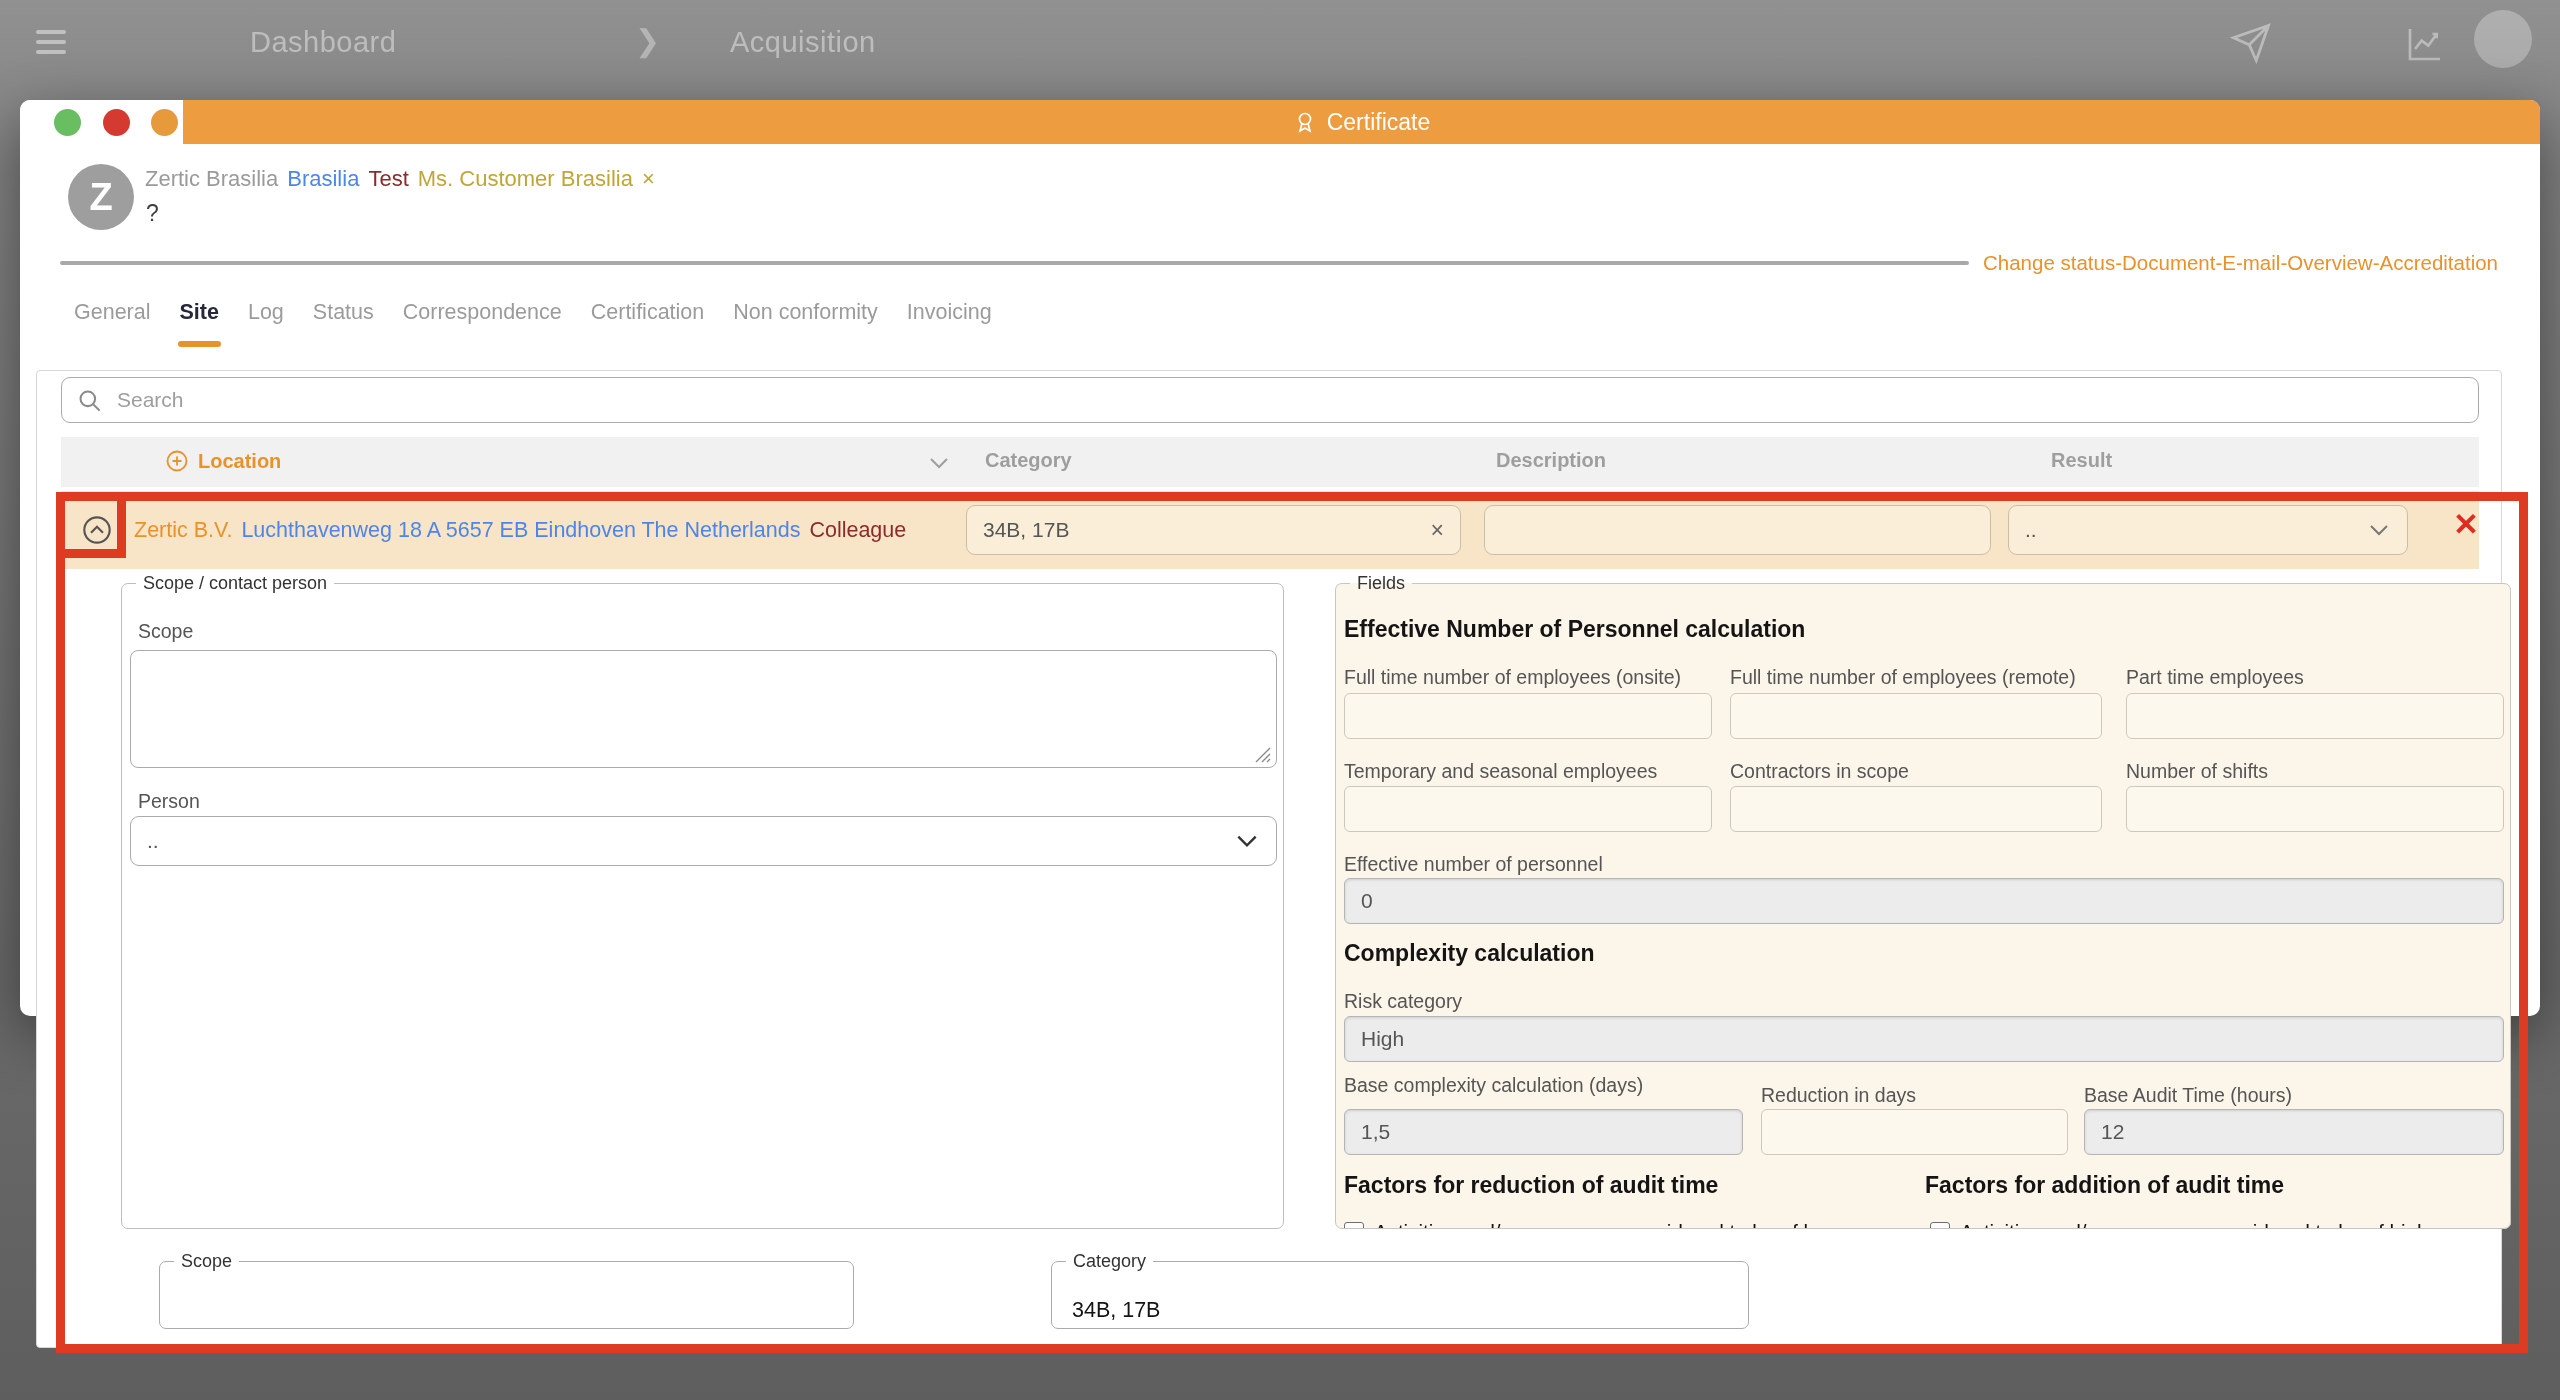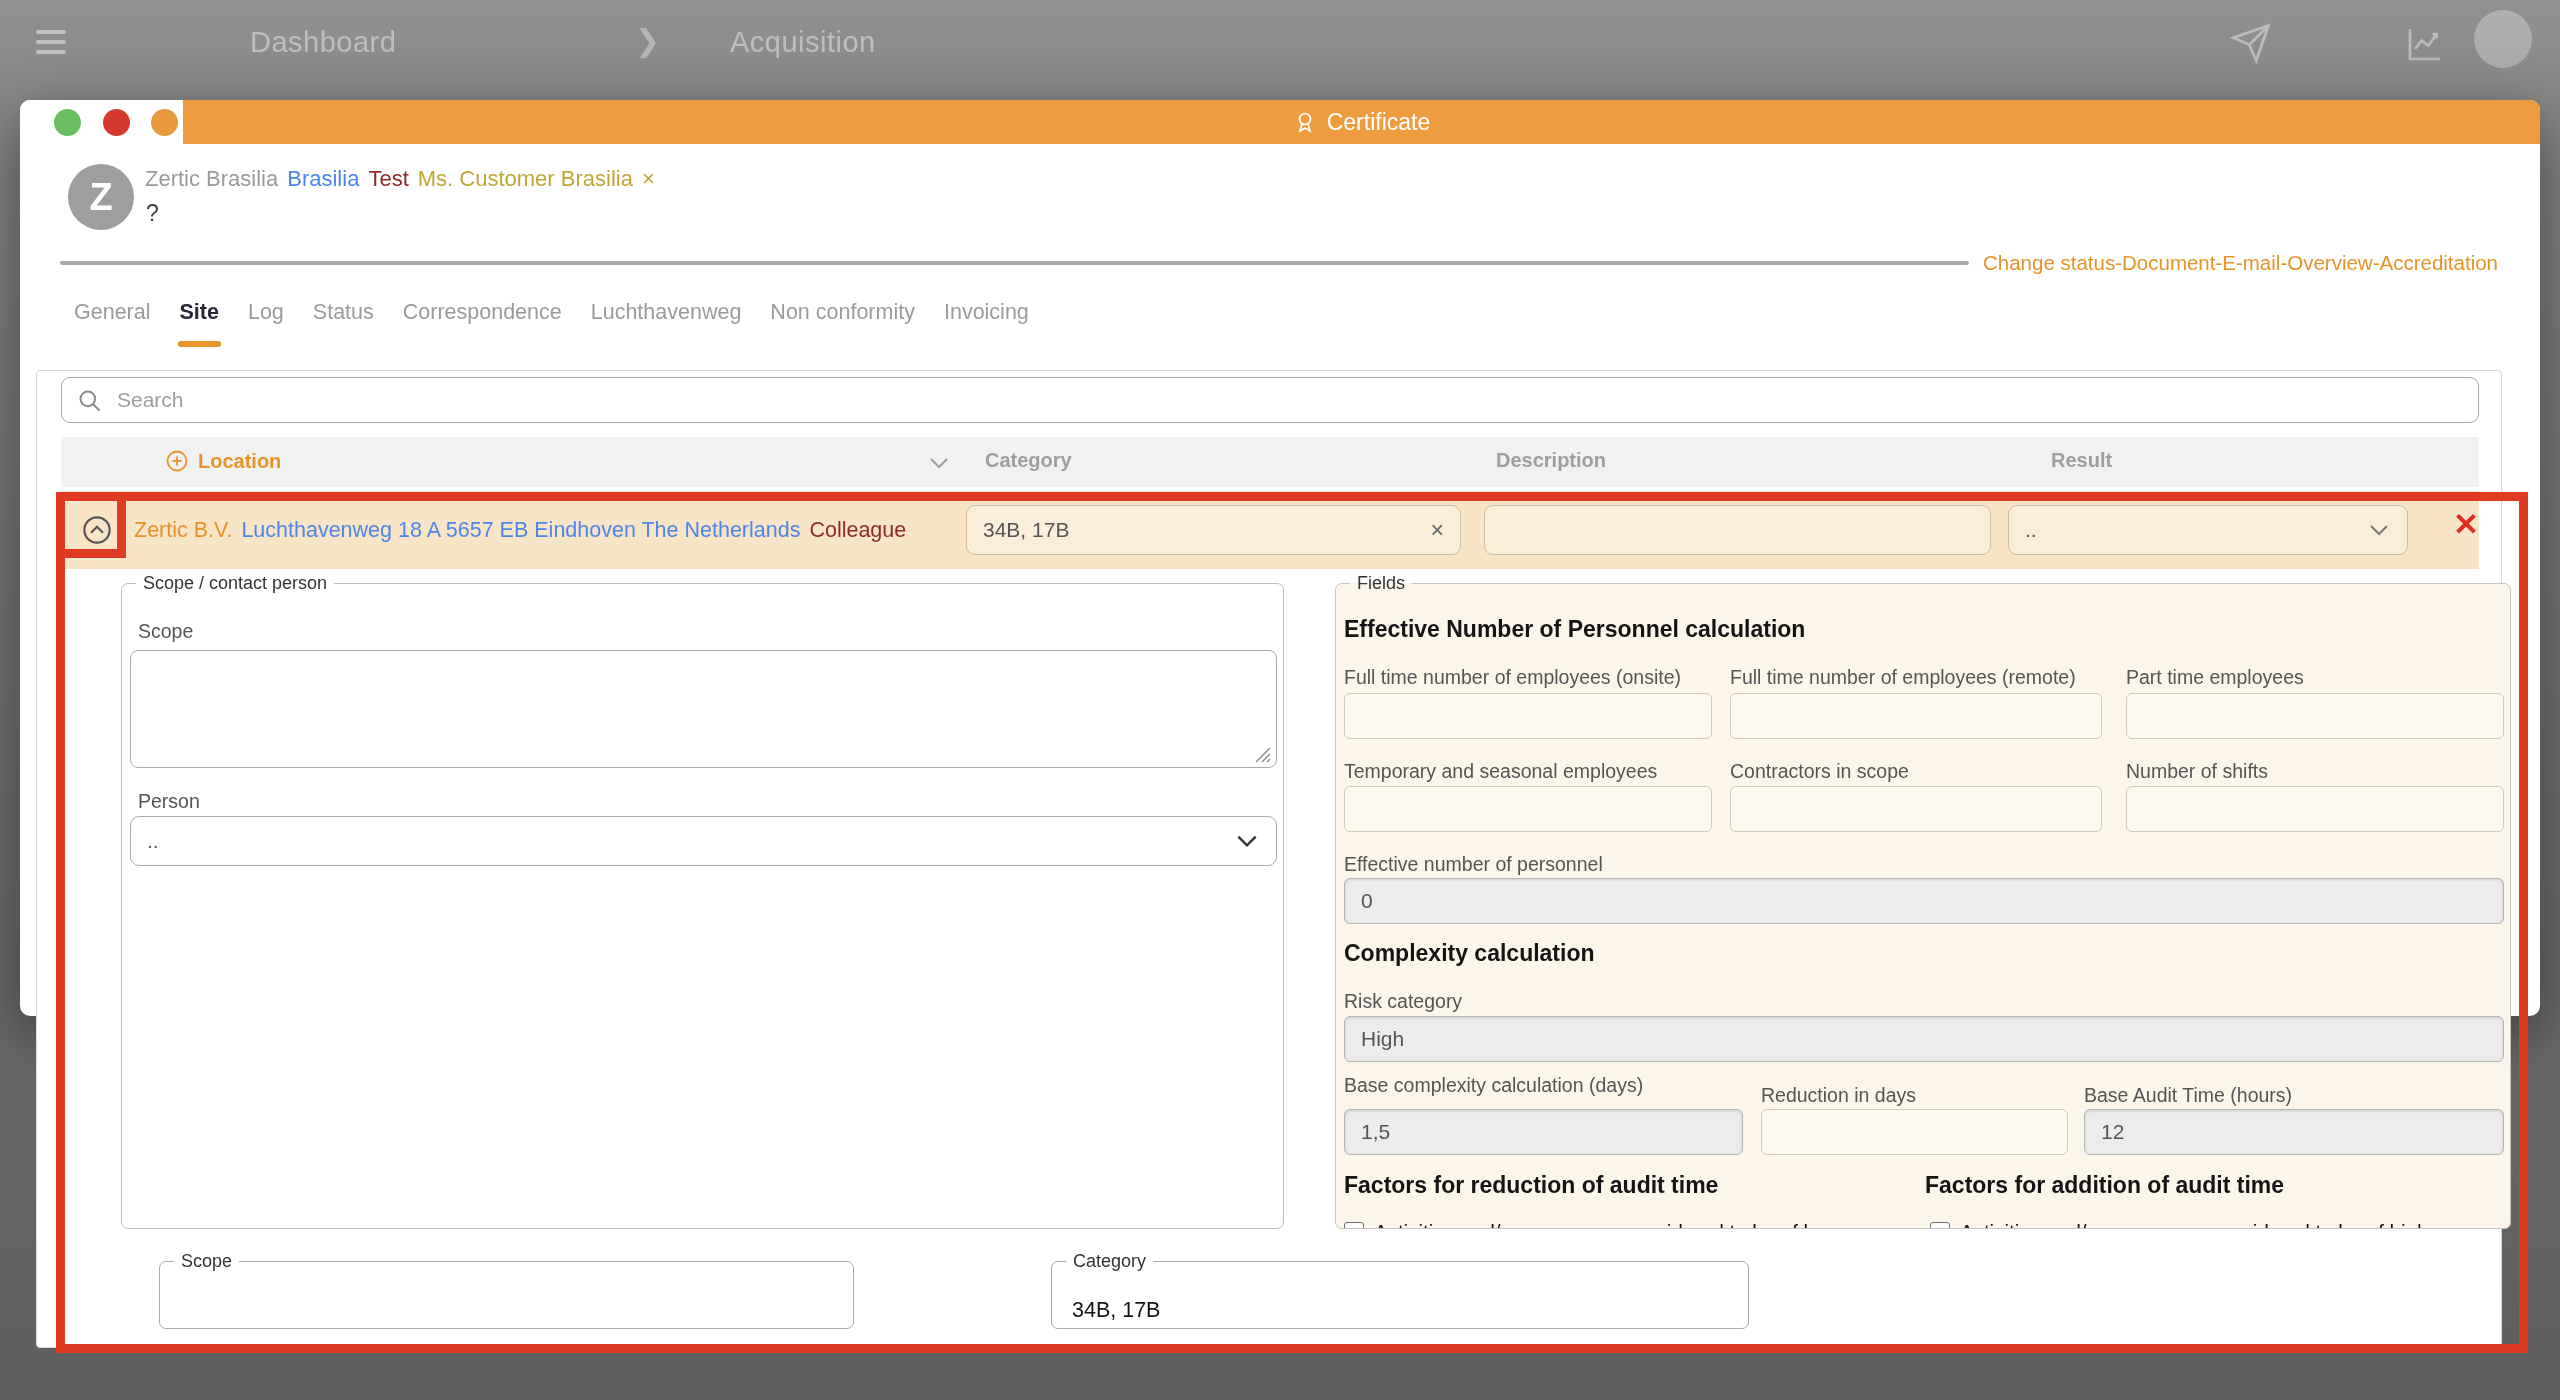--- a/index.html
+++ b/index.html
@@ -161,21 +161,21 @@
       <a>Accreditation</a>
     </div>
   </div>
 
   <div class="abs tabs">
     <span class="tab">General</span>
     <span class="tab active">Site</span>
     <span class="tab">Log</span>
     <span class="tab">Status</span>
     <span class="tab">Correspondence</span>
-    <span class="tab">Luchthavenweg</span>
+    <span class="tab">Certification</span>
     <span class="tab">Non conformity</span>
     <span class="tab">Invoicing</span>
   </div>
 
   <div class="abs tablewrap">
 
     <div class="abs search">
       <svg width="27" height="27" viewBox="0 0 24 24" fill="none" stroke="#8A8A8A" stroke-width="1.8">
         <circle cx="10.5" cy="10.5" r="6.5"></circle>
           <path d="M15.5 15.5 L21 21"></path>

